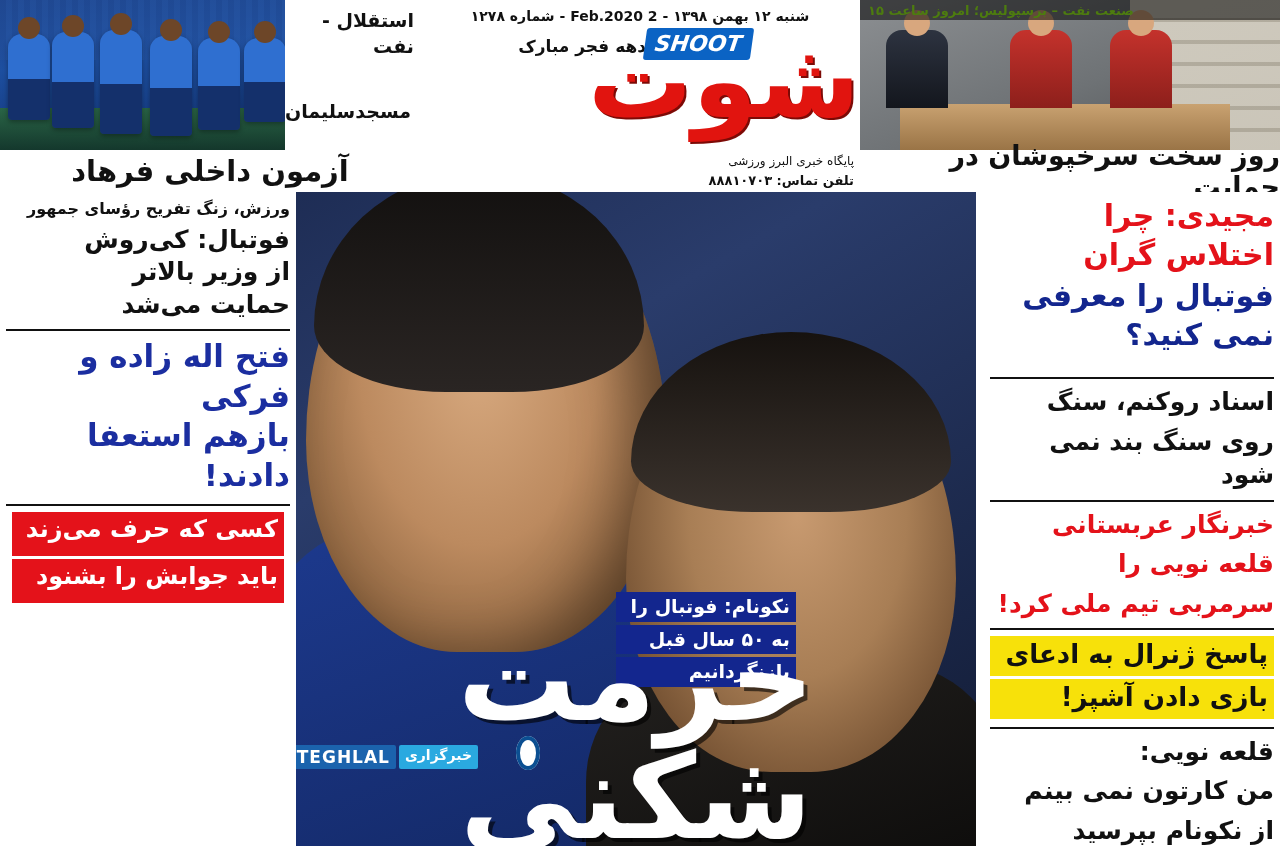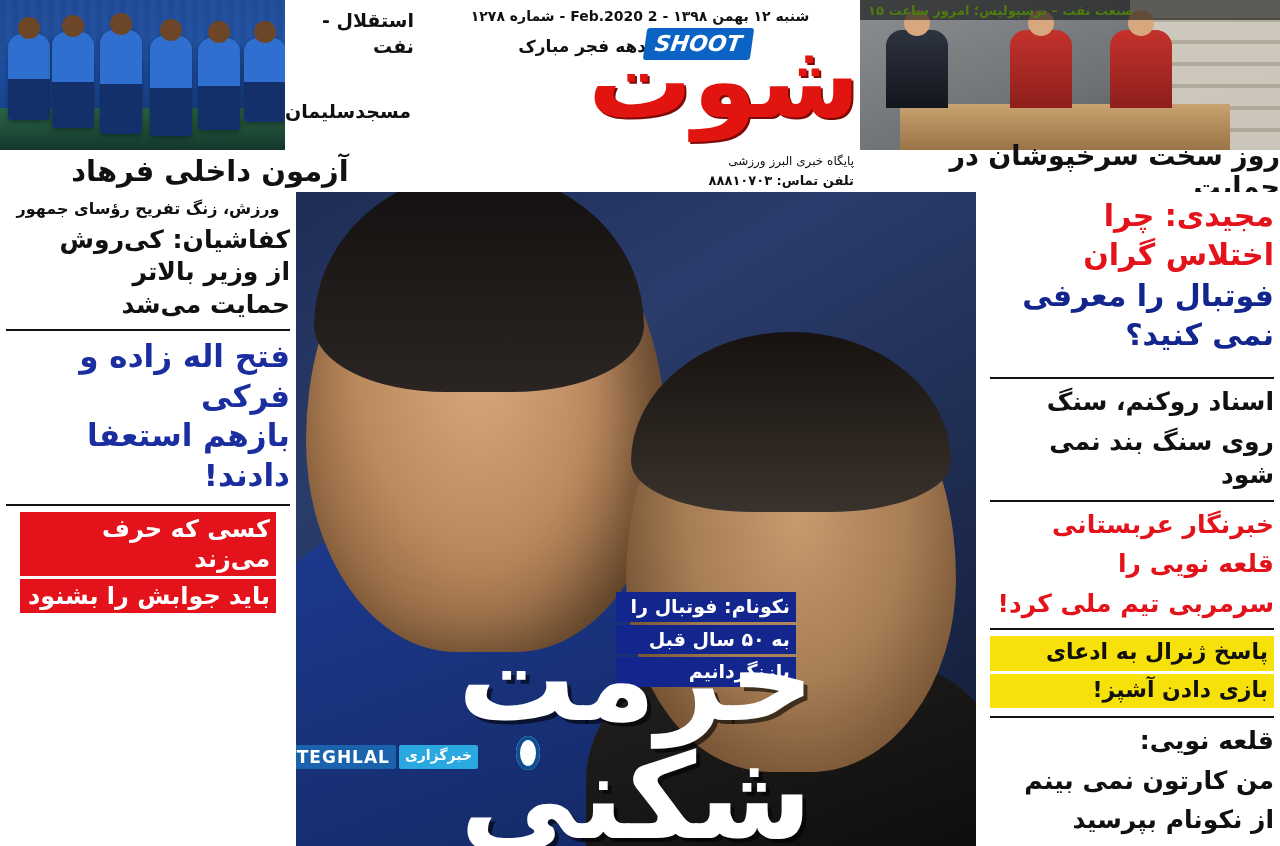--- a/index.html
+++ b/index.html
@@ -112,26 +112,26 @@
     position:absolute;left:860px;top:150px;width:420px;height:42px;background:#fff;
     display:flex;align-items:center;justify-content:center;
   }
   .top-headline-right span{font-size:27px;font-weight:bold;color:#111;letter-spacing:-1px;}
 
   
   .main{position:absolute;left:0;top:192px;width:1280px;height:654px;}
 
   
   .col-left{position:absolute;left:0;top:0;width:296px;height:654px;background:#fff;padding:4px 6px 0 6px;box-sizing:border-box;}
-  .kicker{font-size:16px;font-weight:bold;color:#111;text-align:center;line-height:1.35;margin:2px 0 4px;}
+  .kicker{font-size:16px;font-weight:bold;color:#111;text-align:right;line-height:1.35;margin:2px 0 4px;}
   .lead-blue{font-size:31px;font-weight:bold;color:#1b2ea0;text-align:right;line-height:1.28;letter-spacing:-1px;}
   .lead-black{font-size:25px;font-weight:bold;color:#111;text-align:right;line-height:1.3;}
   .red-line{
     display:block;background:#e4121a;color:#fff;font-size:24px;font-weight:bold;
-    text-align:right;padding:2px 6px 2px;margin:3px 14px;line-height:1.25;
+    text-align:right;padding:2px 6px 12px;margin:3px 6px;line-height:1.25;
   }
 
   
   .col-center{position:absolute;left:296px;top:0;width:680px;height:654px;overflow:hidden;
     background:linear-gradient(150deg,#1e2d55 0%,#2a3c6b 30%,#111a33 100%);}
   .c-face-a{
     position:absolute;left:10px;top:-10px;width:360px;height:470px;
     background:radial-gradient(ellipse at 48% 38%,#d7a97f 0%,#bc8a5f 45%,#7d5734 85%);
     border-radius:48% 48% 42% 42%/55% 55% 45% 45%;
     box-shadow:inset -30px 0 60px rgba(0,0,0,.35);
@@ -194,21 +194,21 @@
   .col-right{position:absolute;left:976px;top:0;width:304px;height:654px;background:#fff;padding:4px 6px 0 14px;box-sizing:border-box;}
   .r-lead{
     font-size:30px;font-weight:bold;color:#e4121a;text-align:right;line-height:1.3;letter-spacing:-1px;margin-bottom:2px;
   }
   .r-lead2{
     font-size:30px;font-weight:bold;color:#13268e;text-align:right;line-height:1.3;letter-spacing:-1px;margin-bottom:23px;
   }
   .r-black{font-size:25px;font-weight:bold;color:#111;text-align:right;line-height:1.34;margin:6px 0;}
   .r-red{font-size:25px;font-weight:bold;color:#e4121a;text-align:right;line-height:1.34;margin:6px 0;}
   .r-yellow{
-    display:block;background:#f7e10a;color:#111;font-size:22px;font-weight:bold;
+    display:block;background:#f7e10a;color:#111;font-size:26px;font-weight:bold;
     text-align:right;padding:2px 6px 4px;line-height:1.3;margin:3px 0;
   }
   .divider{height:2px;background:#111;margin:8px 0 6px;}
 </style>
 </head>
 <body>
 
 <div class="page">
 
   <div class="topbar">
@@ -257,21 +257,21 @@
 
     <div class="top-headline-right">
       <span>روز سخت سرخپوشان در حمایت</span>
     </div>
   </div>
 
   <div class="main">
 
     <div class="col-left">
       <div class="kicker">ورزش، زنگ تفریح رؤسای جمهور</div>
-      <div class="lead-black">کفاشیان: کی‌روش</div>
+      <div class="lead-black">فوتبال: کی‌روش</div>
       <div class="lead-black">از وزیر بالاتر</div>
       <div class="lead-black">حمایت می‌شد</div>
       <div class="divider"></div>
       <div class="lead-blue">فتح اله زاده و فرکی</div>
       <div class="lead-blue">بازهم استعفا دادند!</div>
       <div class="divider"></div>
       <span class="red-line">کسی که حرف می‌زند</span>
       <span class="red-line">باید جوابش را بشنود</span>
     </div>
 

